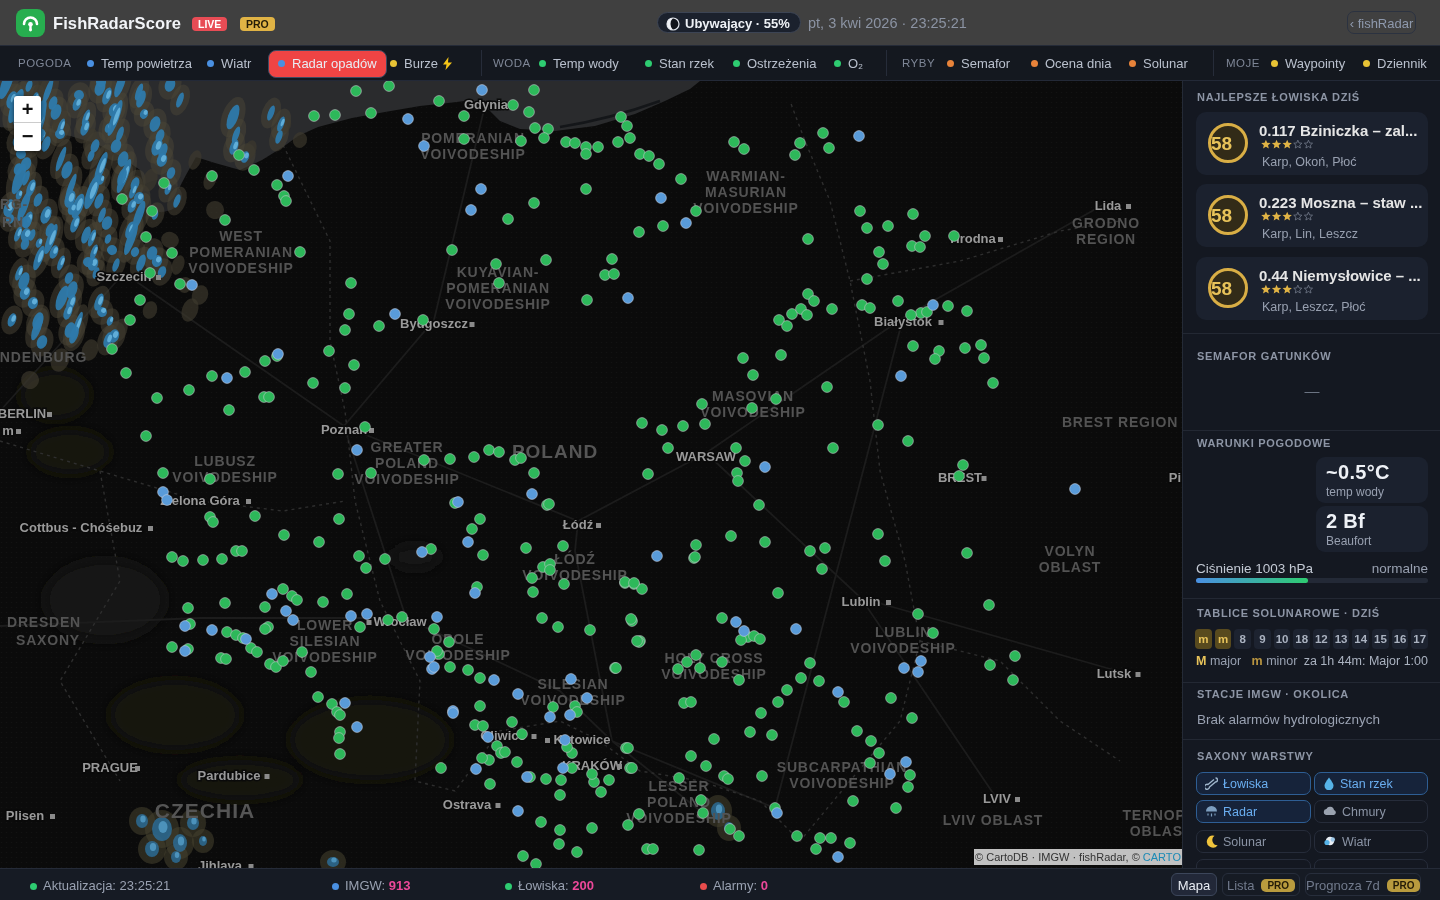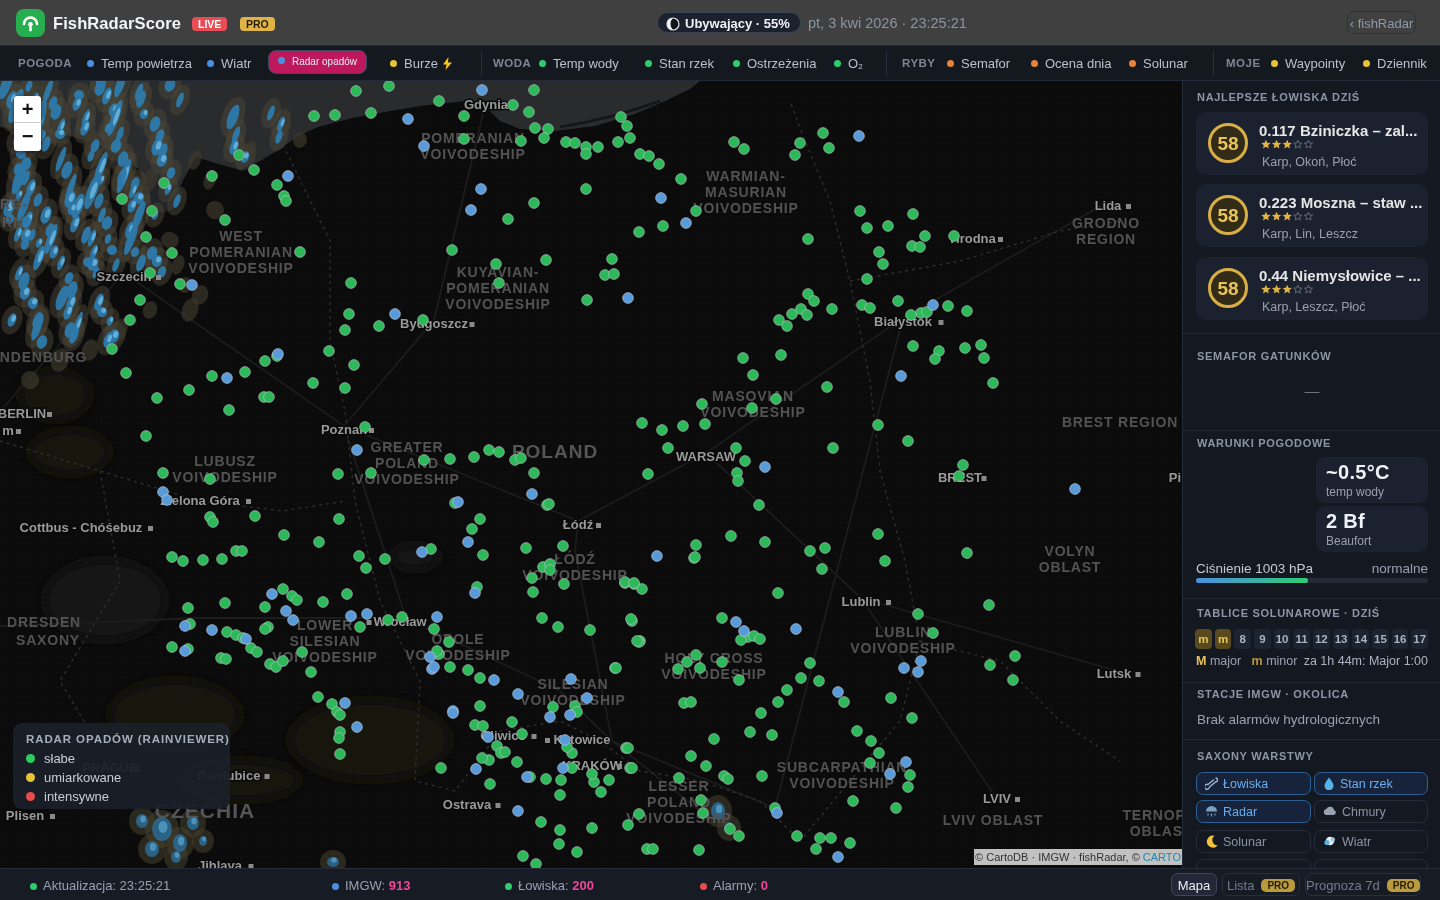--- a/index.html
+++ b/index.html
@@ -8,24 +8,24 @@
 .logo{position:absolute;left:16px;top:9px;width:29px;height:28px;border-radius:8px;background:#27ae4f}
 .brand{position:absolute;left:53px;top:14px;font-size:16.5px;font-weight:bold;color:#f2f4f8;letter-spacing:0.1px}
 .badge{position:absolute;top:17px;border-radius:4px;font-size:10.5px;font-weight:bold;padding:2px 6px;line-height:10px}
 .live{left:192px;background:#e84c55;color:#fff}
 .pro{left:240px;background:#e0b345;color:#241c07}
 .moonpill{position:absolute;left:657px;top:12px;height:21px;border:1px solid #3c4454;border-radius:11px;background:#1b212d;color:#eef1f6;font-size:13px;font-weight:bold;padding:3px 10px 0 8px;white-space:nowrap}
 .moonpill svg{vertical-align:-2.5px;margin-right:5px}
 .date{position:absolute;left:808px;top:15px;color:#8b93a3;font-size:14.5px}
 .backbtn{position:absolute;left:1347px;top:11px;width:69px;height:23px;border:1px solid #2b3240;border-radius:7px;color:#8e99ad;font-size:13px;text-align:center;padding-top:4px}
 .nav{position:absolute;left:0;top:46px;width:1440px;height:35px;background:#14181f;border-bottom:1px solid #232937;z-index:30}
-.nav .lab{position:absolute;top:11px;color:#7e8696;font-size:11.5px;font-weight:bold;letter-spacing:0.5px}
+.nav .lab{position:absolute;top:11px;color:#7e8696;font-size:11.5px;font-weight:normal;letter-spacing:0.5px}
 .nav .it{position:absolute;top:10px;color:#b9c0cd;font-size:13px;white-space:nowrap}
 .nav .dot{display:inline-block;width:7px;height:7px;border-radius:50%;margin-right:7px;vertical-align:1.5px}
-.nav .sel{border:1px solid #3d4a61;background:#be185d;border-radius:8px;padding:5px 9px 6px;top:4px;color:#e8ecf3;font-size:10px}
+.nav .sel{border:1px solid #3d4a61;background:#ef4444;border-radius:8px;padding:5px 9px 6px;top:4px;color:#e8ecf3;font-size:13px}
 .nav .sep{position:absolute;top:4px;width:1px;height:26px;background:#262c39}
 .map{position:absolute;left:0;top:81px;width:1182px;height:787px;background:#0a0a0a;overflow:hidden;z-index:5}
 .zoomctl{position:absolute;left:14px;top:15px;width:27px;height:55px;background:#fff;border-radius:3px;z-index:10;box-shadow:0 1px 4px rgba(0,0,0,.6)}
 .zoomctl .z{width:27px;height:27px;text-align:center;font-size:20px;font-weight:bold;color:#111;line-height:26px}
 .zoomctl .z:first-child{border-bottom:1px solid #ccc}
 .legend{position:absolute;left:13px;top:642px;width:217px;height:86px;background:rgba(27,31,39,0.94);border-radius:9px;padding:10px 13px;z-index:10}
 .legend h4{color:#a7aebb;font-size:11.5px;font-weight:bold;letter-spacing:0.9px;margin-bottom:6px;white-space:nowrap}
 .legend .li{color:#c7cdd8;font-size:13px;margin-top:4px}
 .legend .li span{display:inline-block;width:9px;height:9px;border-radius:50%;margin-right:9px}
 .attrib{position:absolute;left:974px;top:768px;width:208px;height:16px;background:rgba(255,255,255,0.75);color:#333;font-size:11px;text-align:center;line-height:16px;z-index:10}
@@ -34,21 +34,21 @@
 .bottom .bdot{display:inline-block;width:7px;height:7px;border-radius:50%;margin-right:6px;vertical-align:0px}
 .bottom b{color:#ec4899}
 .bottom .bit{position:absolute;top:9px;white-space:nowrap}
 .bbtn{position:absolute;top:4px;height:23px;border:1px solid #272e3c;border-radius:6px;color:#717a8c;font-size:13px;text-align:center;padding-top:3.5px;white-space:nowrap}
 .bbtn.on{background:#222838;border-color:#3c465a;color:#e8ecf3}
 .bbtn .bpro{display:inline-block;background:#b99b3e;color:#241c07;font-size:10px;font-weight:bold;border-radius:5px;padding:2px 6px;margin-left:7px;vertical-align:1px;line-height:9px}
 .side{position:absolute;left:1182px;top:81px;width:258px;height:787px;background:#141821;border-left:1px solid #242a36;z-index:20;overflow:hidden}
 .side h3{position:absolute;left:14px;color:#8d95a5;font-size:11px;font-weight:bold;letter-spacing:0.7px;white-space:nowrap}
 .sdiv{position:absolute;left:0;width:258px;height:1px;background:#232833}
 .card{position:absolute;left:13px;width:232px;background:#1b212e;border-radius:10px;height:63px}
-.score{position:absolute;left:12px;top:11px;width:40px;height:40px;border-radius:50%;border:3px solid #d9ae45;background:#322b18;color:#e8c35a;font-weight:bold;font-size:19px;text-align:center;line-height:35px}
+.score{position:absolute;left:12px;top:11px;width:40px;height:40px;border-radius:50%;border:3px solid #d9ae45;background:#322b18;color:#e8c35a;font-weight:bold;font-size:19px;line-height:35px}
 .card .t{position:absolute;left:63px;top:10px;color:#e5e5e5;font-weight:bold;font-size:15px;white-space:nowrap}
 .card .st{position:absolute;left:65px;top:27px}
 .card .sp{position:absolute;left:66px;top:43px;color:#98a0b0;font-size:12.5px}
 .dash{position:absolute;left:0;width:258px;color:#6b7382;text-align:center;font-size:15px}
 .wcell{position:absolute;background:#1b212e;border-radius:9px;height:46px;padding:4px 10px}
 .wcell .v{font-size:20px;font-weight:bold;color:#eef1f6;letter-spacing:0.3px}
 .wcell .v.red{color:#e84c4c}
 .wcell .l{font-size:12px;color:#98a0b0;margin-top:1px}
 .pressrow{position:absolute;left:13px;width:232px;font-size:13.5px;color:#c3c9d4}
 .pressrow span{float:right;color:#98a0b0}
@@ -1064,26 +1064,20 @@
 <circle cx="587" cy="617" r="5.4" fill="#599bd9" stroke="#cfd6e2" stroke-width="1" stroke-opacity="0.55"></circle>
 <circle cx="570" cy="634" r="5.4" fill="#599bd9" stroke="#cfd6e2" stroke-width="1" stroke-opacity="0.55"></circle>
 <circle cx="777" cy="732" r="5.4" fill="#599bd9" stroke="#cfd6e2" stroke-width="1" stroke-opacity="0.55"></circle>
 <circle cx="1075" cy="408" r="5.4" fill="#599bd9" stroke="#cfd6e2" stroke-width="1" stroke-opacity="0.55"></circle>
 <circle cx="838" cy="776" r="5.4" fill="#599bd9" stroke="#cfd6e2" stroke-width="1" stroke-opacity="0.55"></circle>
 </svg>
 <div class="zoomctl">
       <div class="z">+</div>
       <div class="z">−</div>
     </div>
-<div class="legend">
-      <h4>RADAR OPADÓW (RAINVIEWER)</h4>
-<div class="li"><span style="background:#2ecc5e"></span>słabe</div>
-<div class="li"><span style="background:#e8c335"></span>umiarkowane</div>
-<div class="li"><span style="background:#e84c4c"></span>intensywne</div>
-    </div>
 <div class="attrib">© CartoDB · IMGW · fishRadar, © <a>CARTO</a></div>
 </div>
 <div class="bottom">
   <div class="bit" style="left:30px"><span class="bdot" style="background:#2ecc71"></span>Aktualizacja: 23:25:21</div>
   <div class="bit" style="left:332px"><span class="bdot" style="background:#4a90e2"></span>IMGW: <b>913</b></div>
   <div class="bit" style="left:505px"><span class="bdot" style="background:#2ecc71"></span>Łowiska: <b>200</b></div>
   <div class="bit" style="left:700px"><span class="bdot" style="background:#e84c4c"></span>Alarmy: <b>0</b></div>
   <div class="bbtn on" style="left:1171px;width:46px">Mapa</div>
   <div class="bbtn" style="left:1222px;width:78px">Lista<span class="bpro">PRO</span></div>
   <div class="bbtn" style="left:1305px;width:116px">Prognoza 7d<span class="bpro">PRO</span></div>
@@ -1180,21 +1174,21 @@
       <i></i>
     </div>
   <div class="sdiv" style="top:517px"></div>
   <h3 style="top:526px">TABLICE SOLUNAROWE · DZIŚ</h3>
   <div class="chips" style="top:548px">
       <div class="chip maj">m</div>
       <div class="chip maj">m</div>
       <div class="chip">8</div>
       <div class="chip">9</div>
       <div class="chip">10</div>
-      <div class="chip">11</div>
+      <div class="chip">18</div>
       <div class="chip">12</div>
       <div class="chip">13</div>
       <div class="chip">14</div>
       <div class="chip">15</div>
       <div class="chip">16</div>
       <div class="chip">17</div>
     </div>
   <div class="solrow" style="top:573px"><span class="rt">za 1h 44m: Major 1:00</span><span class="M">M</span> major&nbsp;&nbsp;&nbsp;<span class="m">m</span> minor</div>
   <div class="sdiv" style="top:601px"></div>
   <h3 style="top:607px">STACJE IMGW · OKOLICA</h3>

